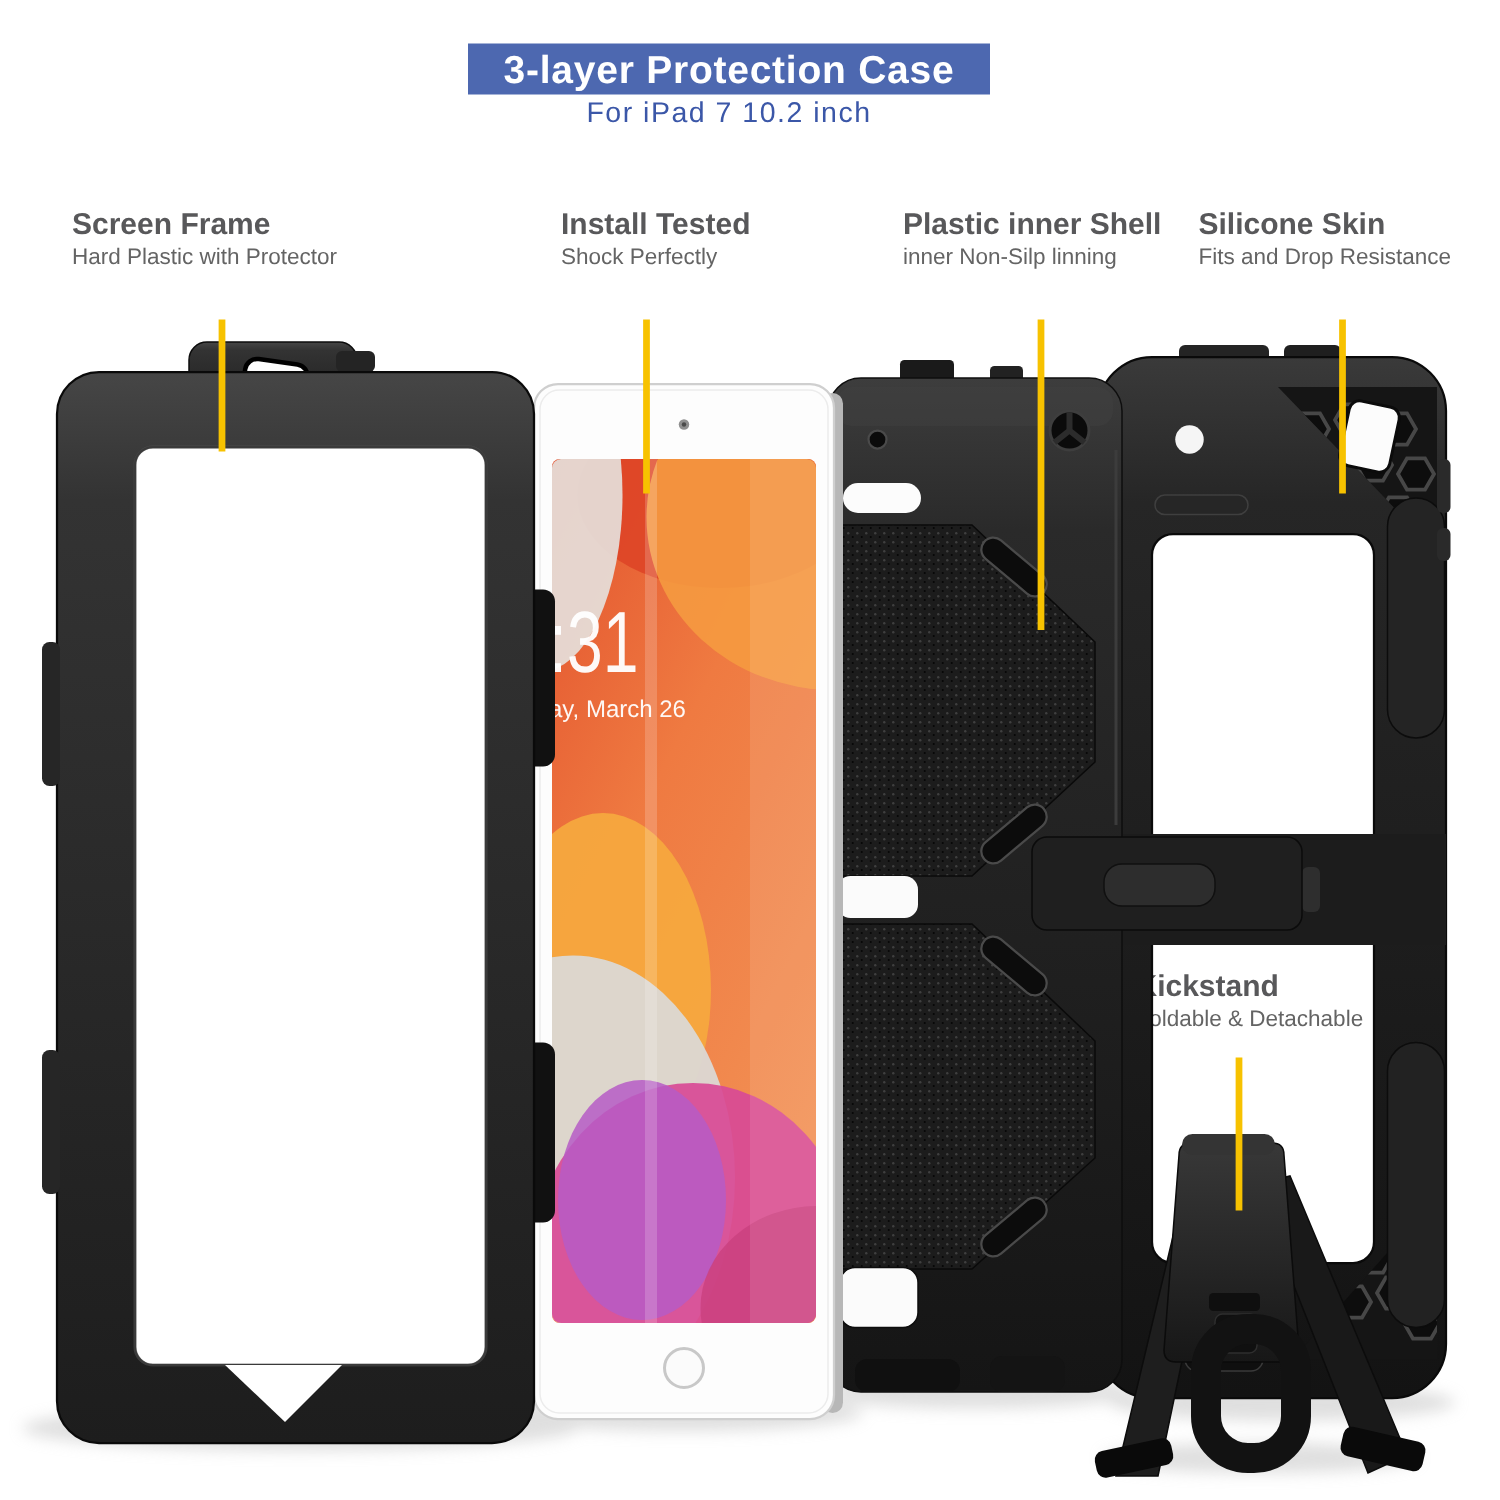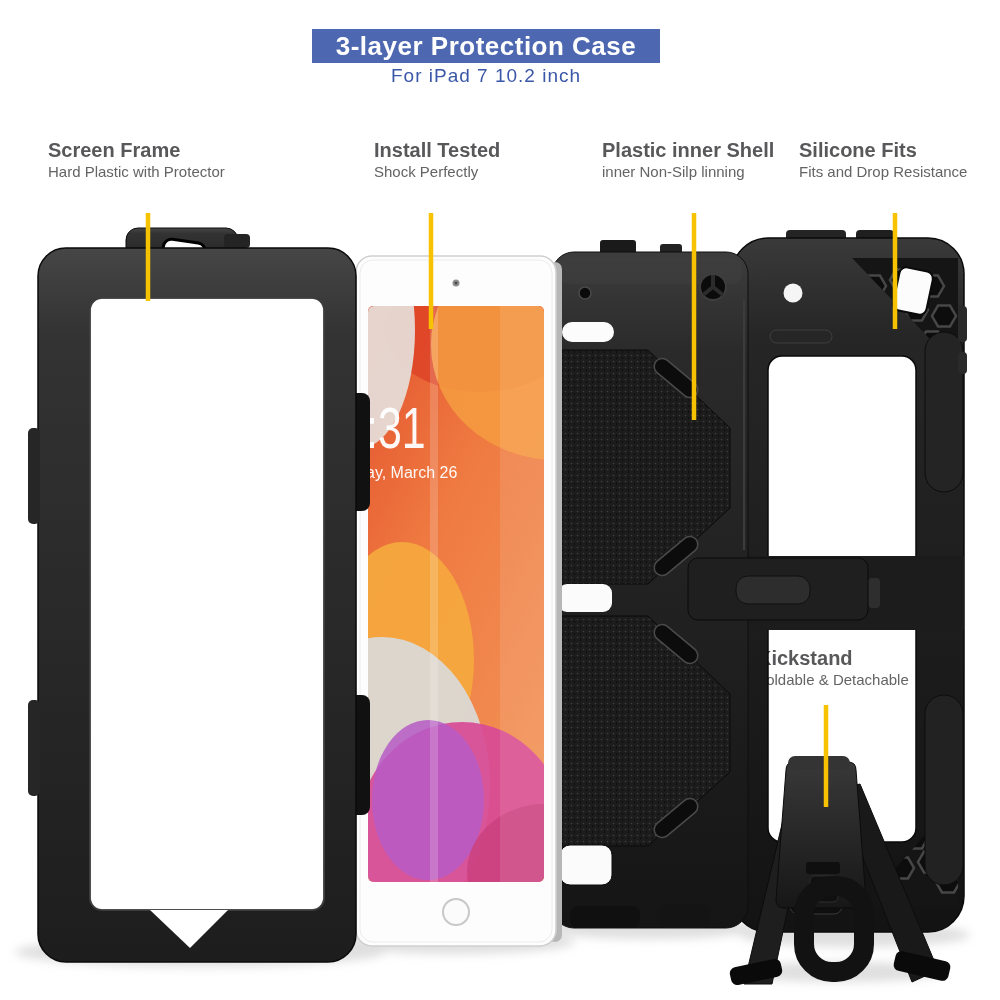--- a/index.html
+++ b/index.html
@@ -43,21 +43,21 @@
   </div>
   <div class="callout co-2">
     <div class="callout-title">Install Tested</div>
     <div class="callout-sub">Shock Perfectly</div>
   </div>
   <div class="callout co-3">
     <div class="callout-title">Plastic inner Shell</div>
     <div class="callout-sub">inner Non-Silp linning</div>
   </div>
   <div class="callout co-4">
-    <div class="callout-title">Silicone Fits</div>
+    <div class="callout-title">Silicone Skin</div>
     <div class="callout-sub">Fits and Drop Resistance</div>
   </div>
   <div class="callout co-5">
     <div class="callout-title">Kickstand</div>
     <div class="callout-sub">Foldable &amp; Detachable</div>
   </div>
 
   <svg class="art" width="1000" height="1000" viewBox="0 0 1000 1000">
     <defs>
       <filter id="soft" x="-50%" y="-50%" width="200%" height="200%">

